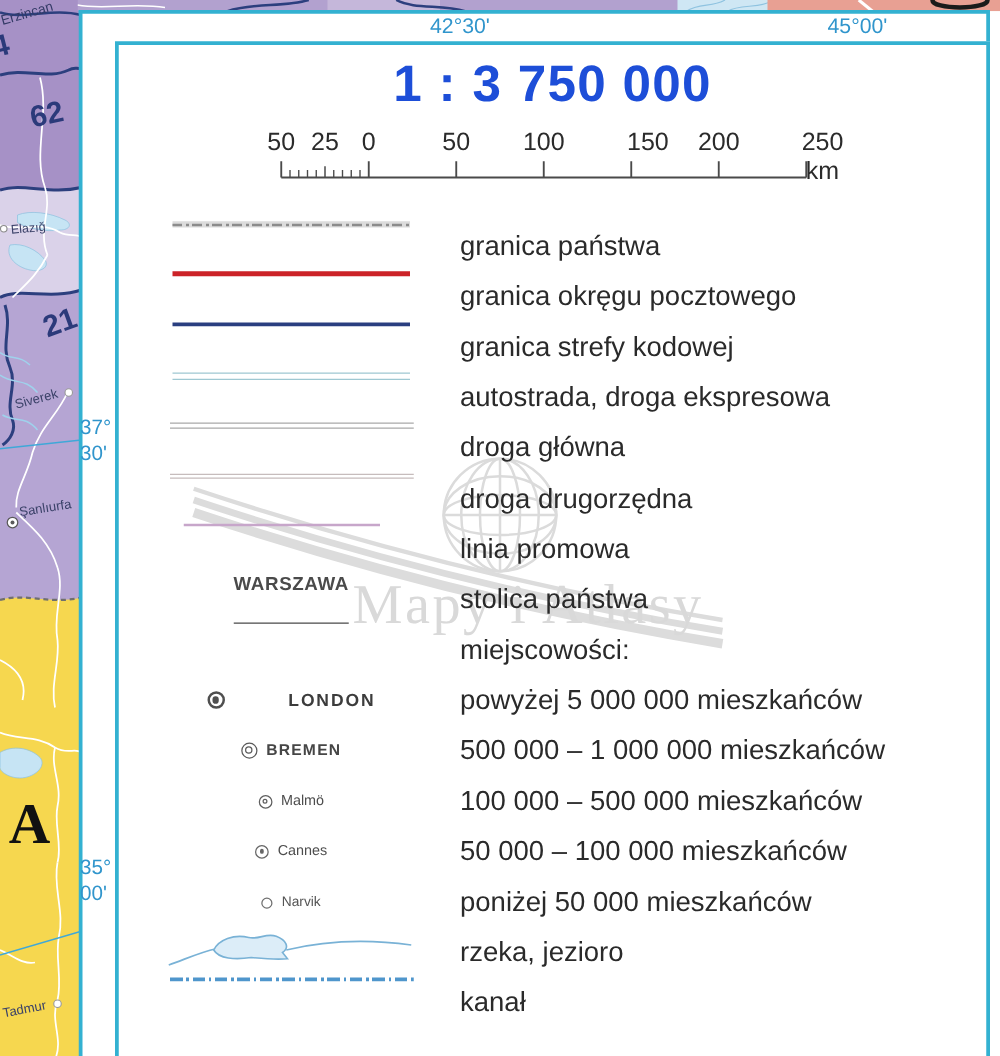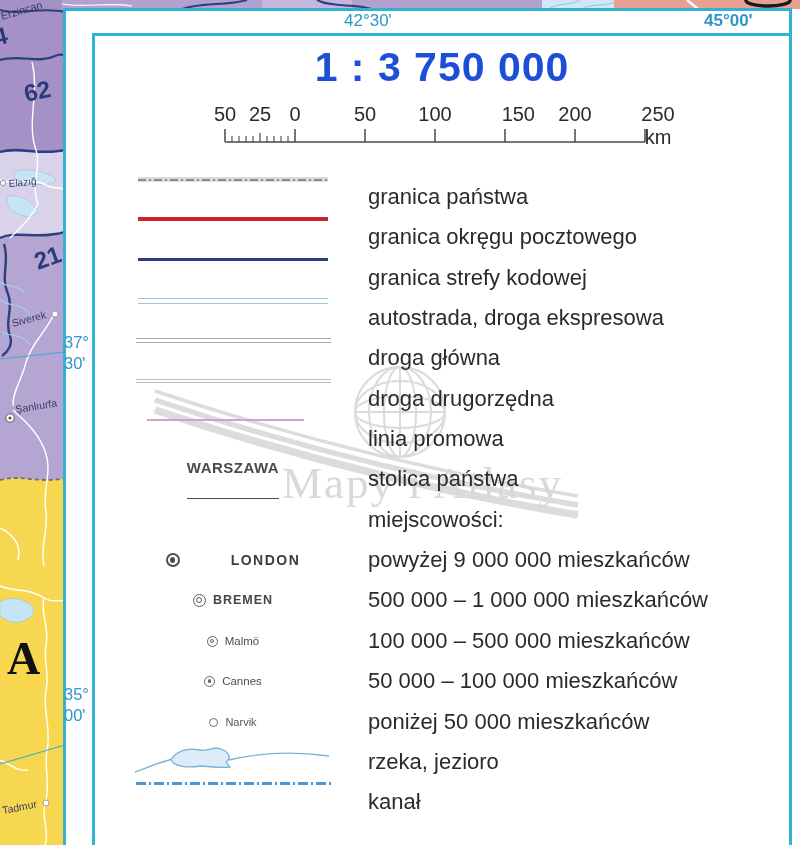--- a/index.html
+++ b/index.html
@@ -119,21 +119,21 @@
     <rect x="552" y="0" width="186" height="9" fill="#e8a093"></rect>
     <path d="M625 0 L636 9" fill="none" stroke="#fff" stroke-width="2.5"></path>
     <ellipse cx="706" cy="0.5" rx="22" ry="5.5" fill="none" stroke="#1b1b1b" stroke-width="3.5"></ellipse>
   </svg>
 
   <div class="abs frame" style="left:63px;top:8px;width:3px;height:837px;"></div>
   <div class="abs frame" style="left:63px;top:8px;width:729px;height:3px;"></div>
   <div class="abs frame" style="left:789px;top:8px;width:3px;height:837px;"></div>
 
   <div class="coord" style="left:344px;top:11px;">42°30'</div>
-  <div class="coord" style="left:704px;top:11px;font-weight:bold;">45°00'</div>
+  <div class="coord" style="left:662px;top:11px;">45°00'</div>
   <div class="coord-side" style="left:64px;top:332px;">
     <div>37°</div>
     <div>30'</div>
   </div>
   <div class="coord-side" style="left:64px;top:684px;">
     <div>35°</div>
     <div>00'</div>
   </div>
 
   <div id="legend-box"></div>
@@ -230,21 +230,21 @@
   </div>
   <div class="row" style="top:540px;">
     <div class="symzone">
       <div class="citygrp">
         <span class="c-outer" style="width:14px;height:14px;border:2.2px solid #4f4f4f;">
           <span style="width:5.5px;height:5.5px;border-radius:50%;background:#4f4f4f;"></span>
         </span>
         <span class="city-name-lg">LONDON</span>
       </div>
     </div>
-    <div class="lbl">powyżej 9 000 000 mieszkańców</div>
+    <div class="lbl">powyżej 5 000 000 mieszkańców</div>
   </div>
   <div class="row" style="top:580px;">
     <div class="symzone">
       <div class="citygrp">
         <span class="c-outer" style="width:13px;height:13px;border:1.8px solid #5a5a5a;">
           <span class="c-outer" style="width:6px;height:6px;border:1.6px solid #5a5a5a;"></span>
         </span>
         <span class="city-name-md">BREMEN</span>
       </div>
     </div>

